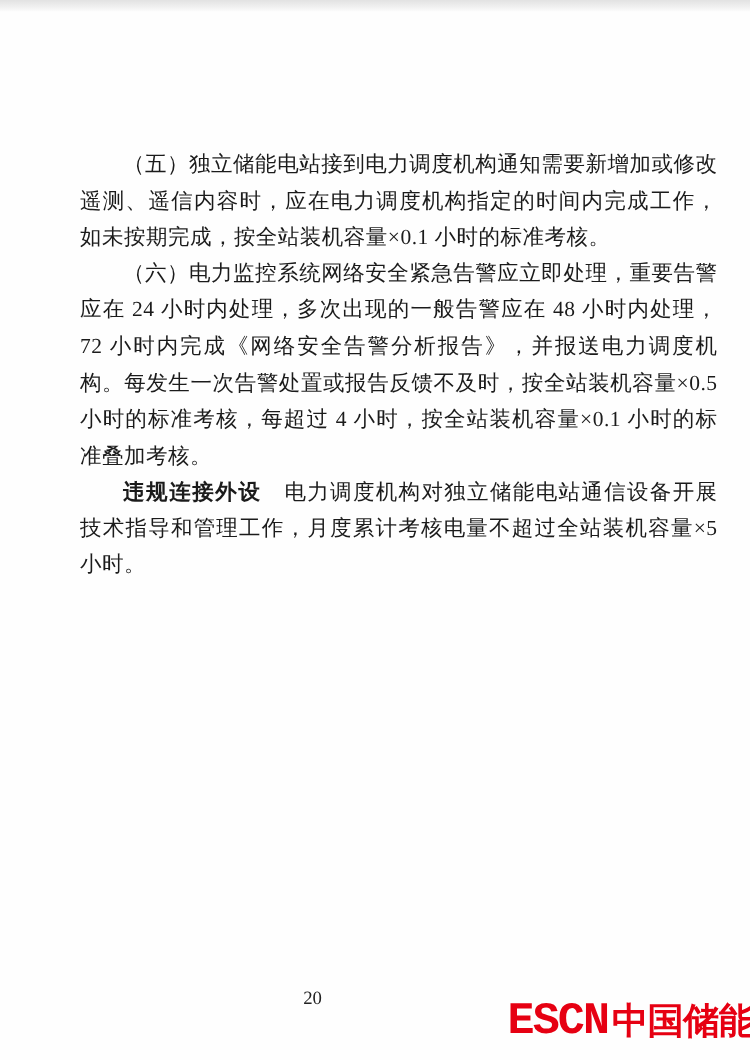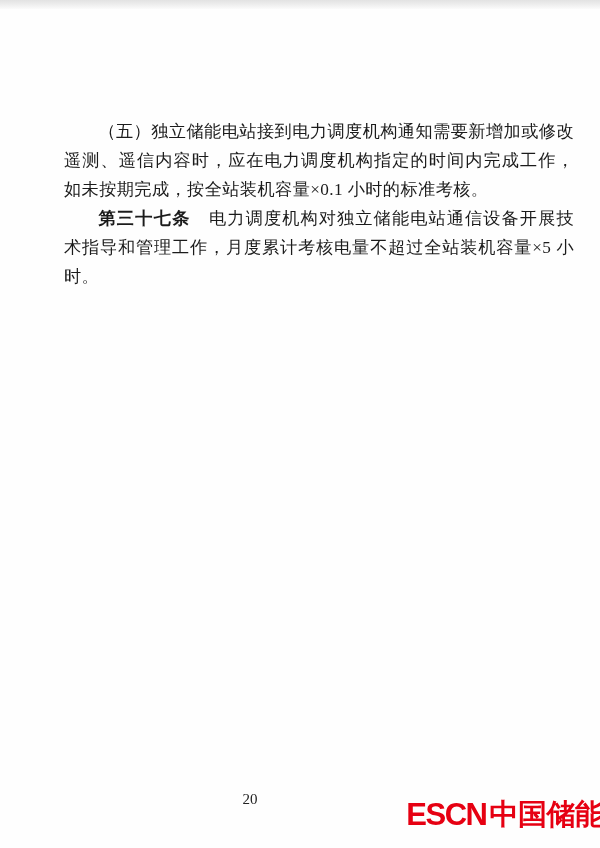--- a/index.html
+++ b/index.html
@@ -56,42 +56,44 @@
   .logo {
     position: absolute;
     top: 799px;
     right: 4px;
     display: flex;
     align-items: center;
     white-space: nowrap;
     font-family: "Liberation Sans", "DejaVu Sans", sans-serif;
   }
   .logo-en {
-    font-size: 31px;
+    font-size: 36px;
     font-weight: 800;
     letter-spacing: -1.5px;
     line-height: 1;
+    font-family: Liberation Mono, monospace;
   }
   .logo-cn {
     font-size: 29px;
     font-weight: 700;
     letter-spacing: -0.5px;
     margin-left: 3px;
     line-height: 1;
   }
 </style>
 </head>
 <body>
 
 <div class="page">
   <div class="scan-edge"></div>
 
   <div class="content" id="doc-body">
       <p class="para"><span class="text-run">（五）独立储能电站接到电力调度机构通知需要新增加或修改遥测、遥信内容时，应在电力调度机构指定的时间内完成工作，如未按期完成，按全站装机容量×0.1 小时的标准考核。</span></p>
-      <p class="para"><span class="bold-run">第三十七条</span><span class="text-run">　电力调度机构对独立储能电站通信设备开展技术指导和管理工作，月度累计考核电量不超过全站装机容量×5 小时。</span></p>
+      <p class="para"><span class="text-run">（六）电力监控系统网络安全紧急告警应立即处理，重要告警应在 24 小时内处理，多次出现的一般告警应在 48 小时内处理，72 小时内完成《网络安全告警分析报告》，并报送电力调度机构。每发生一次告警处置或报告反馈不及时，按全站装机容量×0.5 小时的标准考核，每超过 4 小时，按全站装机容量×0.1 小时的标准叠加考核。</span></p>
+      <p class="para"><span class="bold-run">违规连接外设</span><span class="text-run">　电力调度机构对独立储能电站通信设备开展技术指导和管理工作，月度累计考核电量不超过全站装机容量×5 小时。</span></p>
     </div>
 
   <div class="page-number">20</div>
 
   <div class="logo" style="color: rgb(230, 0, 18);">
     <span class="logo-en">ESCN</span>
     <span class="logo-cn">中国储能网</span>
   </div>
 </div>
 

